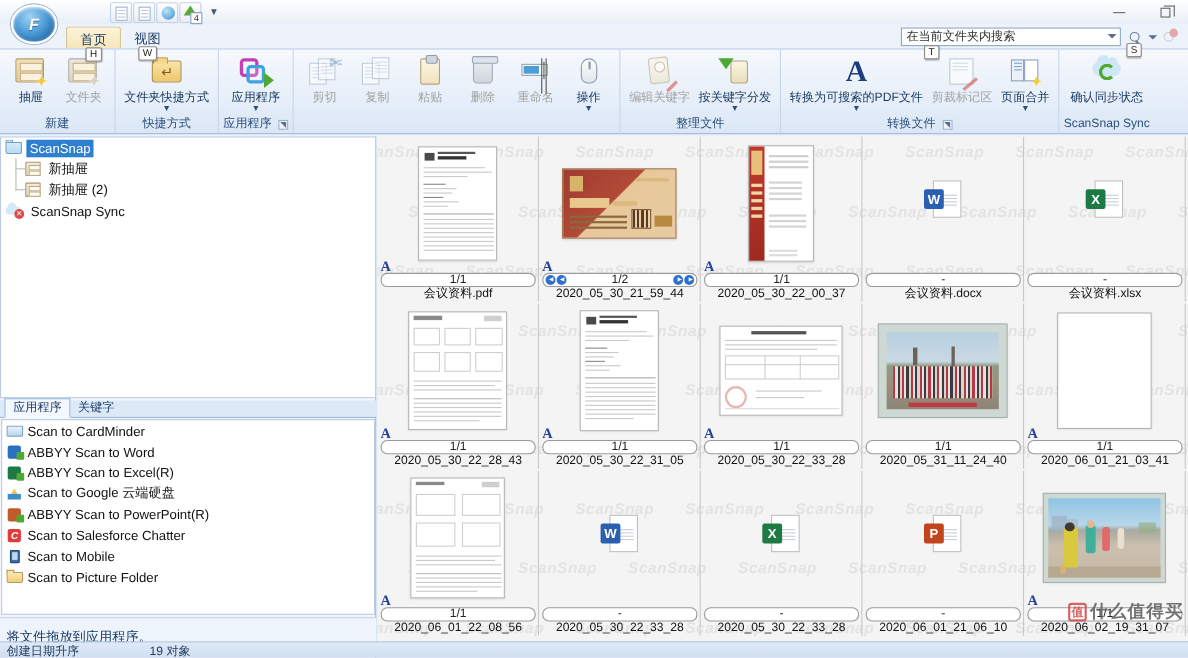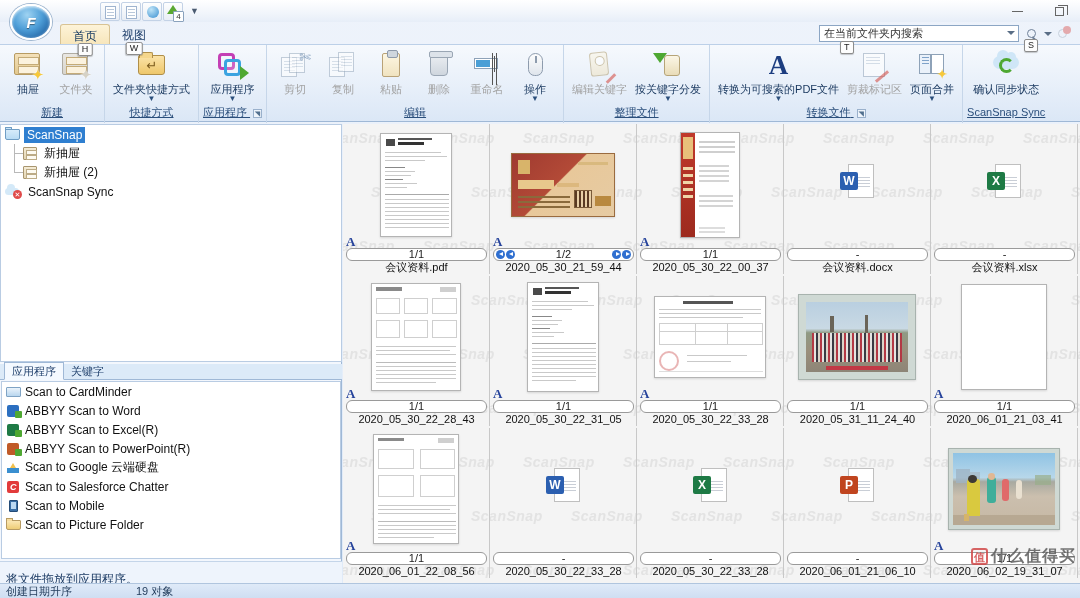--- a/index.html
+++ b/index.html
@@ -99,21 +99,21 @@
     display:flex;
   }
   .rgroup {
     height:78px; position:relative; padding: 2px 4px 0 4px;
     display:flex; flex-direction:column; align-items:center;
     border-right:1px solid #c6d6e9;
   }
   .rgroup .gitems { display:flex; align-items:flex-start; height:58px; }
   .rgroup .glabel {
     font-size:11px; color:#2b4f7c; text-align:center; width:100%;
-    line-height:14px; position:relative;text-decoration:underline;
+    line-height:14px; position:relative;
   }
   .rgroup .glabel .dlg {
     position:absolute; right:2px; top:1px; width:9px; height:9px;
     border:1px solid #9ab1cc; background:#eef4fb; font-size:7px; color:#52708f; text-align:center; line-height:8px;
   }
   .ritem {
     width:48px; min-width:44px; padding:2px 2px 0 2px;
     display:flex; flex-direction:column; align-items:center; justify-content:flex-start;
     font-size:11px; color:#17365d; text-align:center; line-height:12px;
   }
@@ -527,21 +527,20 @@
         <div class="ritem">
           <div class="ic">
               <div class="ic-action">
                 <div class="mouse"></div>
               </div>
             </div>
           <div>操作</div>
           <div class="caret">▼</div>
         </div>
       </div>
-      <div class="glabel">编辑</div>
     </div>
 
     <div class="rgroup">
       <div class="gitems">
         <div class="ritem wide disabled">
           <div class="ic">
               <div class="ic-tag">
                 <div class="tag" style="opacity:.6"></div>
                 <div class="pencil" style="opacity:.6"></div>
               </div>
@@ -675,32 +674,32 @@
           <span>ABBYY Scan to Word</span>
         </div>
       <div class="arow">
           <span class="aic excel">
             <b></b>
             <i></i>
           </span>
           <span>ABBYY Scan to Excel(R)</span>
         </div>
       <div class="arow">
+          <span class="aic gdrive">
+            <b></b>
+            <i></i>
+          </span>
+          <span>Scan to Google 云端硬盘</span>
+        </div>
+      <div class="arow">
           <span class="aic ppt">
             <b></b>
             <i></i>
           </span>
           <span>ABBYY Scan to PowerPoint(R)</span>
-        </div>
-      <div class="arow">
-          <span class="aic gdrive">
-            <b></b>
-            <i></i>
-          </span>
-          <span>Scan to Google 云端硬盘</span>
         </div>
       <div class="arow">
           <span class="aic sf">
             <b></b>
             <i>C</i>
           </span>
           <span>Scan to Salesforce Chatter</span>
         </div>
       <div class="arow">
           <span class="aic mob">

